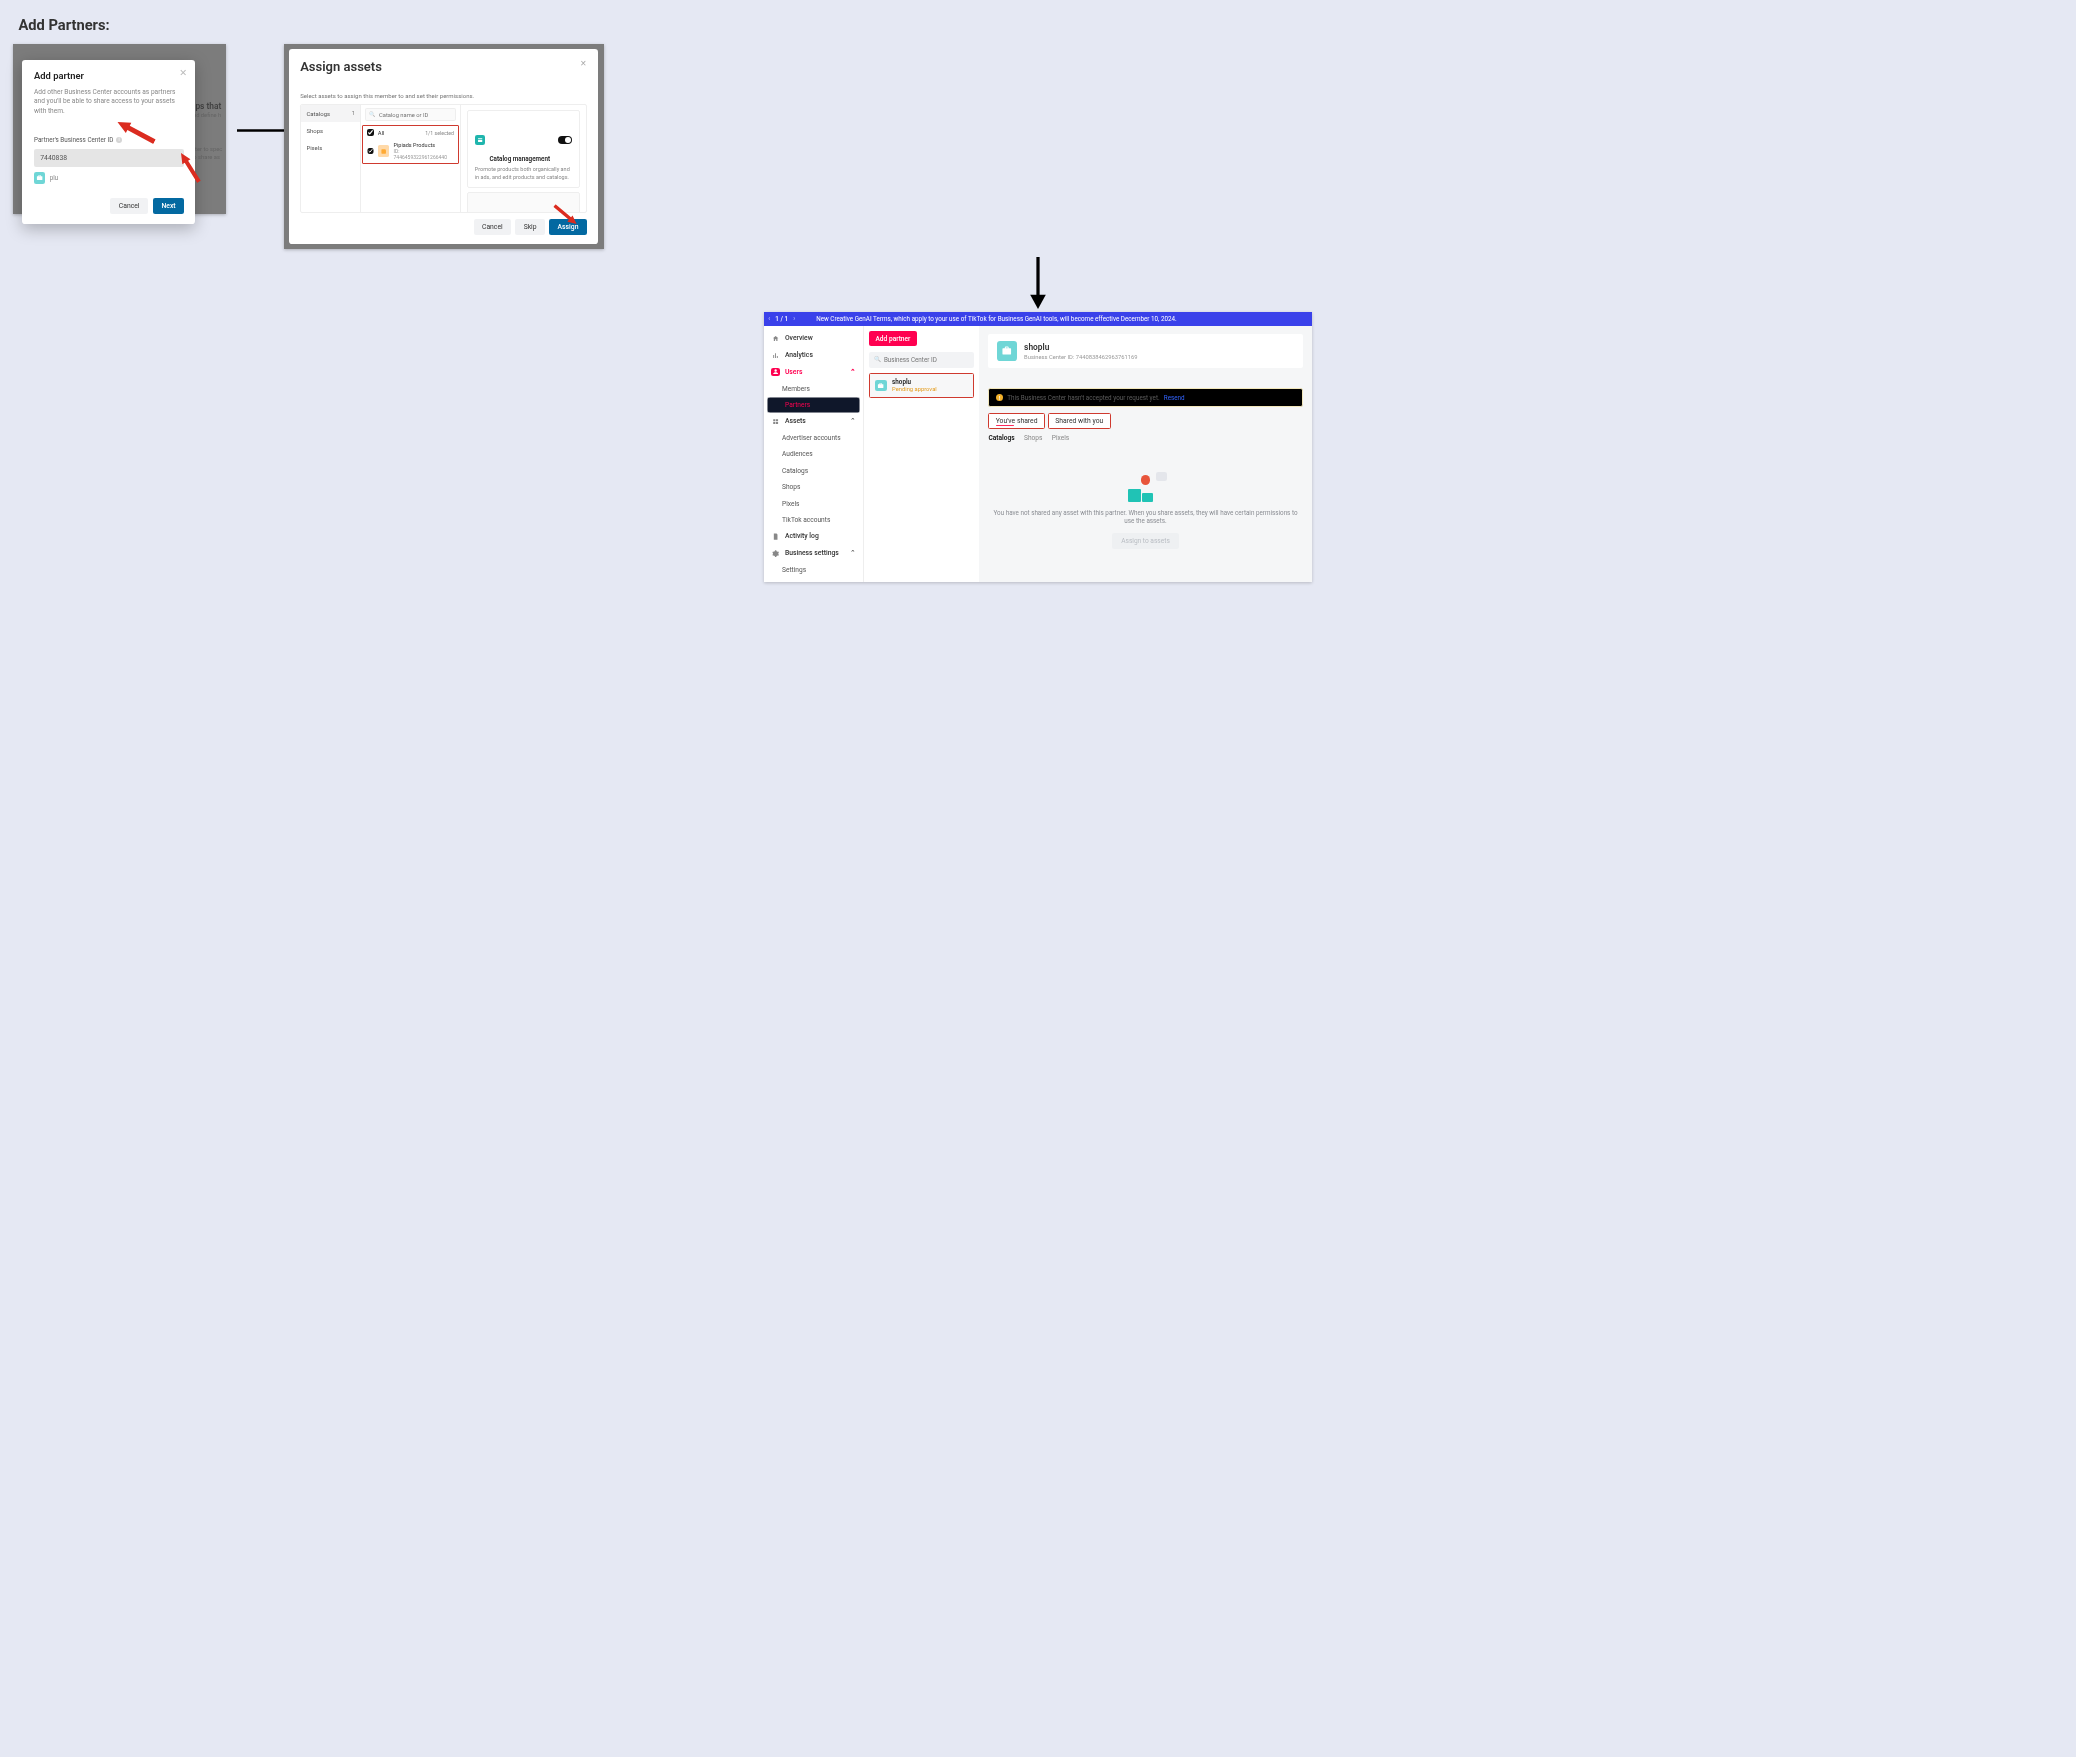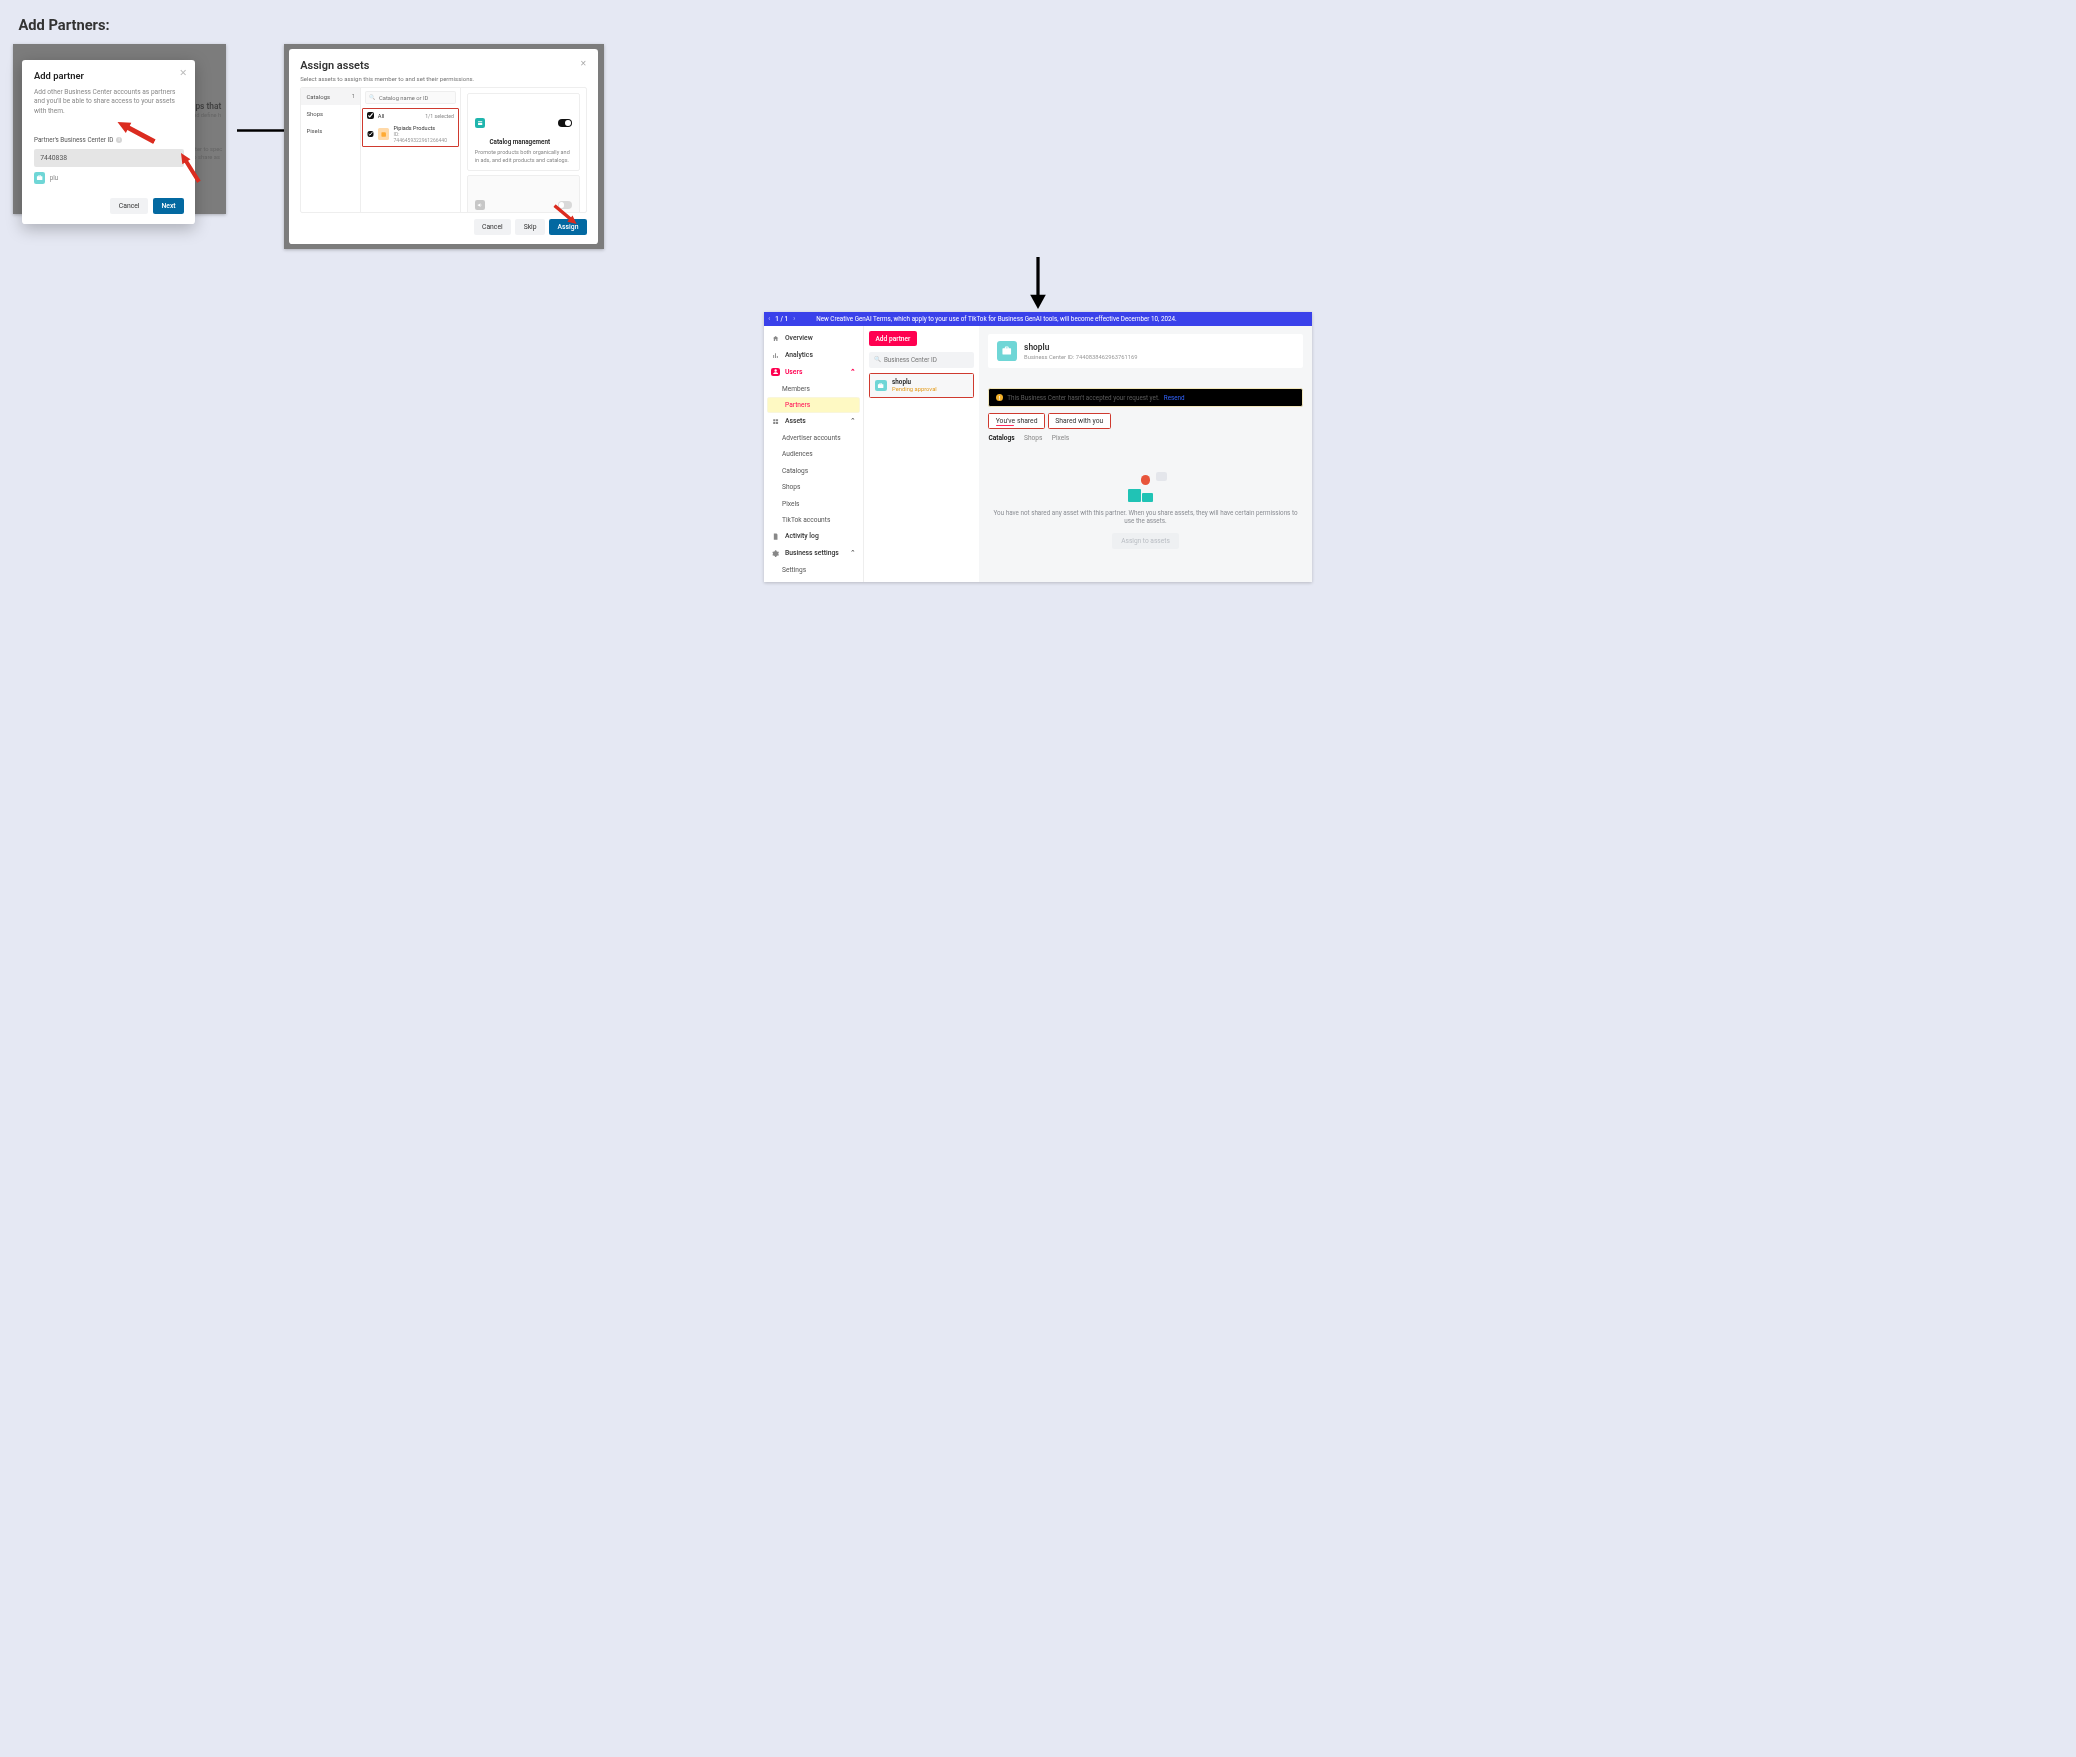--- a/index.html
+++ b/index.html
@@ -38,21 +38,21 @@
 .bg-ghost3{ position:absolute; top:101px; right:3.1px; font-size:5.8px; color:#555; opacity:.6; text-align:left; line-height:1.4;}
 
 
 .arrow-red1 { position: absolute; top: 76px; left: 102px; width:42px; height:23.6px; transform: rotate(28deg); }
 .arrow-red2 { position: absolute; top: 108px; left: 160px; width:34px; height:31px; transform: rotate(58deg); }
 .arrow-black1{ position:absolute; left:226px; top:76px; width:63px;}
 .arrow-black2{ width:26px; display:block; margin: 7.9px auto 2.6px;}
 
 
 .modal2 { background: #fff; border-radius: 3.1px; height: 100%; padding: 9.4px 11.5px; display:flex; flex-direction:column;}
-.modal2-title { font-size: 11px; font-weight: 600; margin-bottom: 3px; }
+.modal2-title { font-size: 13px; font-weight: 600; margin-bottom: 18px; }
 .modal2-close { position: absolute; top: 14.7px; right: 17px; font-size: 7.9px; color: #aaa; cursor:pointer;}
 .modal2-desc { font-size: 6px; color: #777; margin-bottom: 5.2px; }
 .modal2-body { display: flex; gap: 0; flex: 1; border:0.5px solid #eee; border-radius:2.1px; overflow:hidden; }
 .m2-side { width: 60px; border-right: 0.5px solid #eee; }
 .m2-side-item { padding: 4.7px 5.2px; font-size: 6px; color: #555; display:flex; justify-content:space-between; border-bottom:0.5px solid transparent; cursor:pointer;}
 .m2-side-item.active { background: #f4f4f5; }
 .m2-side-item .count{color:#777;font-size:5.8px;}
 .m2-middle { width: 100px; border-right: 0.5px solid #eee; padding: 0; }
 .m2-search { padding: 3.1px 4.2px; }
 .m2-search-in{width:100%; border:0.5px solid #eee; background:#fafafa; border-radius:1.6px; padding:2.6px 4.2px 2.6px 12.6px; font-size:5.8px; color:#888;}
@@ -85,21 +85,21 @@
 .arrow-red3{position:absolute; right:23.6px; bottom:29px; width:29px; transform:rotate(40deg);}
 
 
 .banner { background: #3a41ea; color: #fff; display:flex; align-items:center; padding: 3.1px 4.2px; font-size:6.3px; }
 .banner .pager{display:flex;align-items:center;gap:5.2px;margin-right:21px;font-weight:500;}
 .banner .chev{opacity:.6;cursor:pointer;}
 .bc-body{display:flex; min-height:247px;}
 .sidebar{width:100px; border-right:0.5px solid #eee; padding:4.2px 0;}
 .nav-item{display:flex;align-items:center;gap:5.2px;padding:4.2px 7.3px;font-size:6.8px;color:#333;cursor:pointer;position:relative;}
 .nav-item.sub{padding-left:18px;font-size:6.6px;color:#555;}
-.nav-item.active{color:#ff0050;background:#fef9c3;border-radius:3.1px;margin:0 3.1px;box-shadow:inset 0 0 0 0.5px #f4f4f4;}
+.nav-item.active{color:#ff0050;background:#0f172a;border-radius:3.1px;margin:0 3.1px;box-shadow:inset 0 0 0 0.5px #f4f4f4;}
 .nav-item.sub.active{color:#ff0050;}
 .nav-item .ic{width:8.4px;height:8.4px;display:inline-flex;align-items:center;justify-content:center;}
 .nav-item .ic svg{width:7.3px;height:7.3px;fill:#888;}
 .nav-item.section{font-weight:500;}
 .nav-item.section.pink .ic{background:#ff0050;border-radius:2.1px;}
 .nav-item.section.pink .ic svg{fill:#fff;}
 .nav-item.section.pink{color:#ff0050;font-weight:600;}
 .nav-item .chev{margin-left:auto;}
 
 .partner-col{width:115px;padding:5.2px;background:#fff;}

